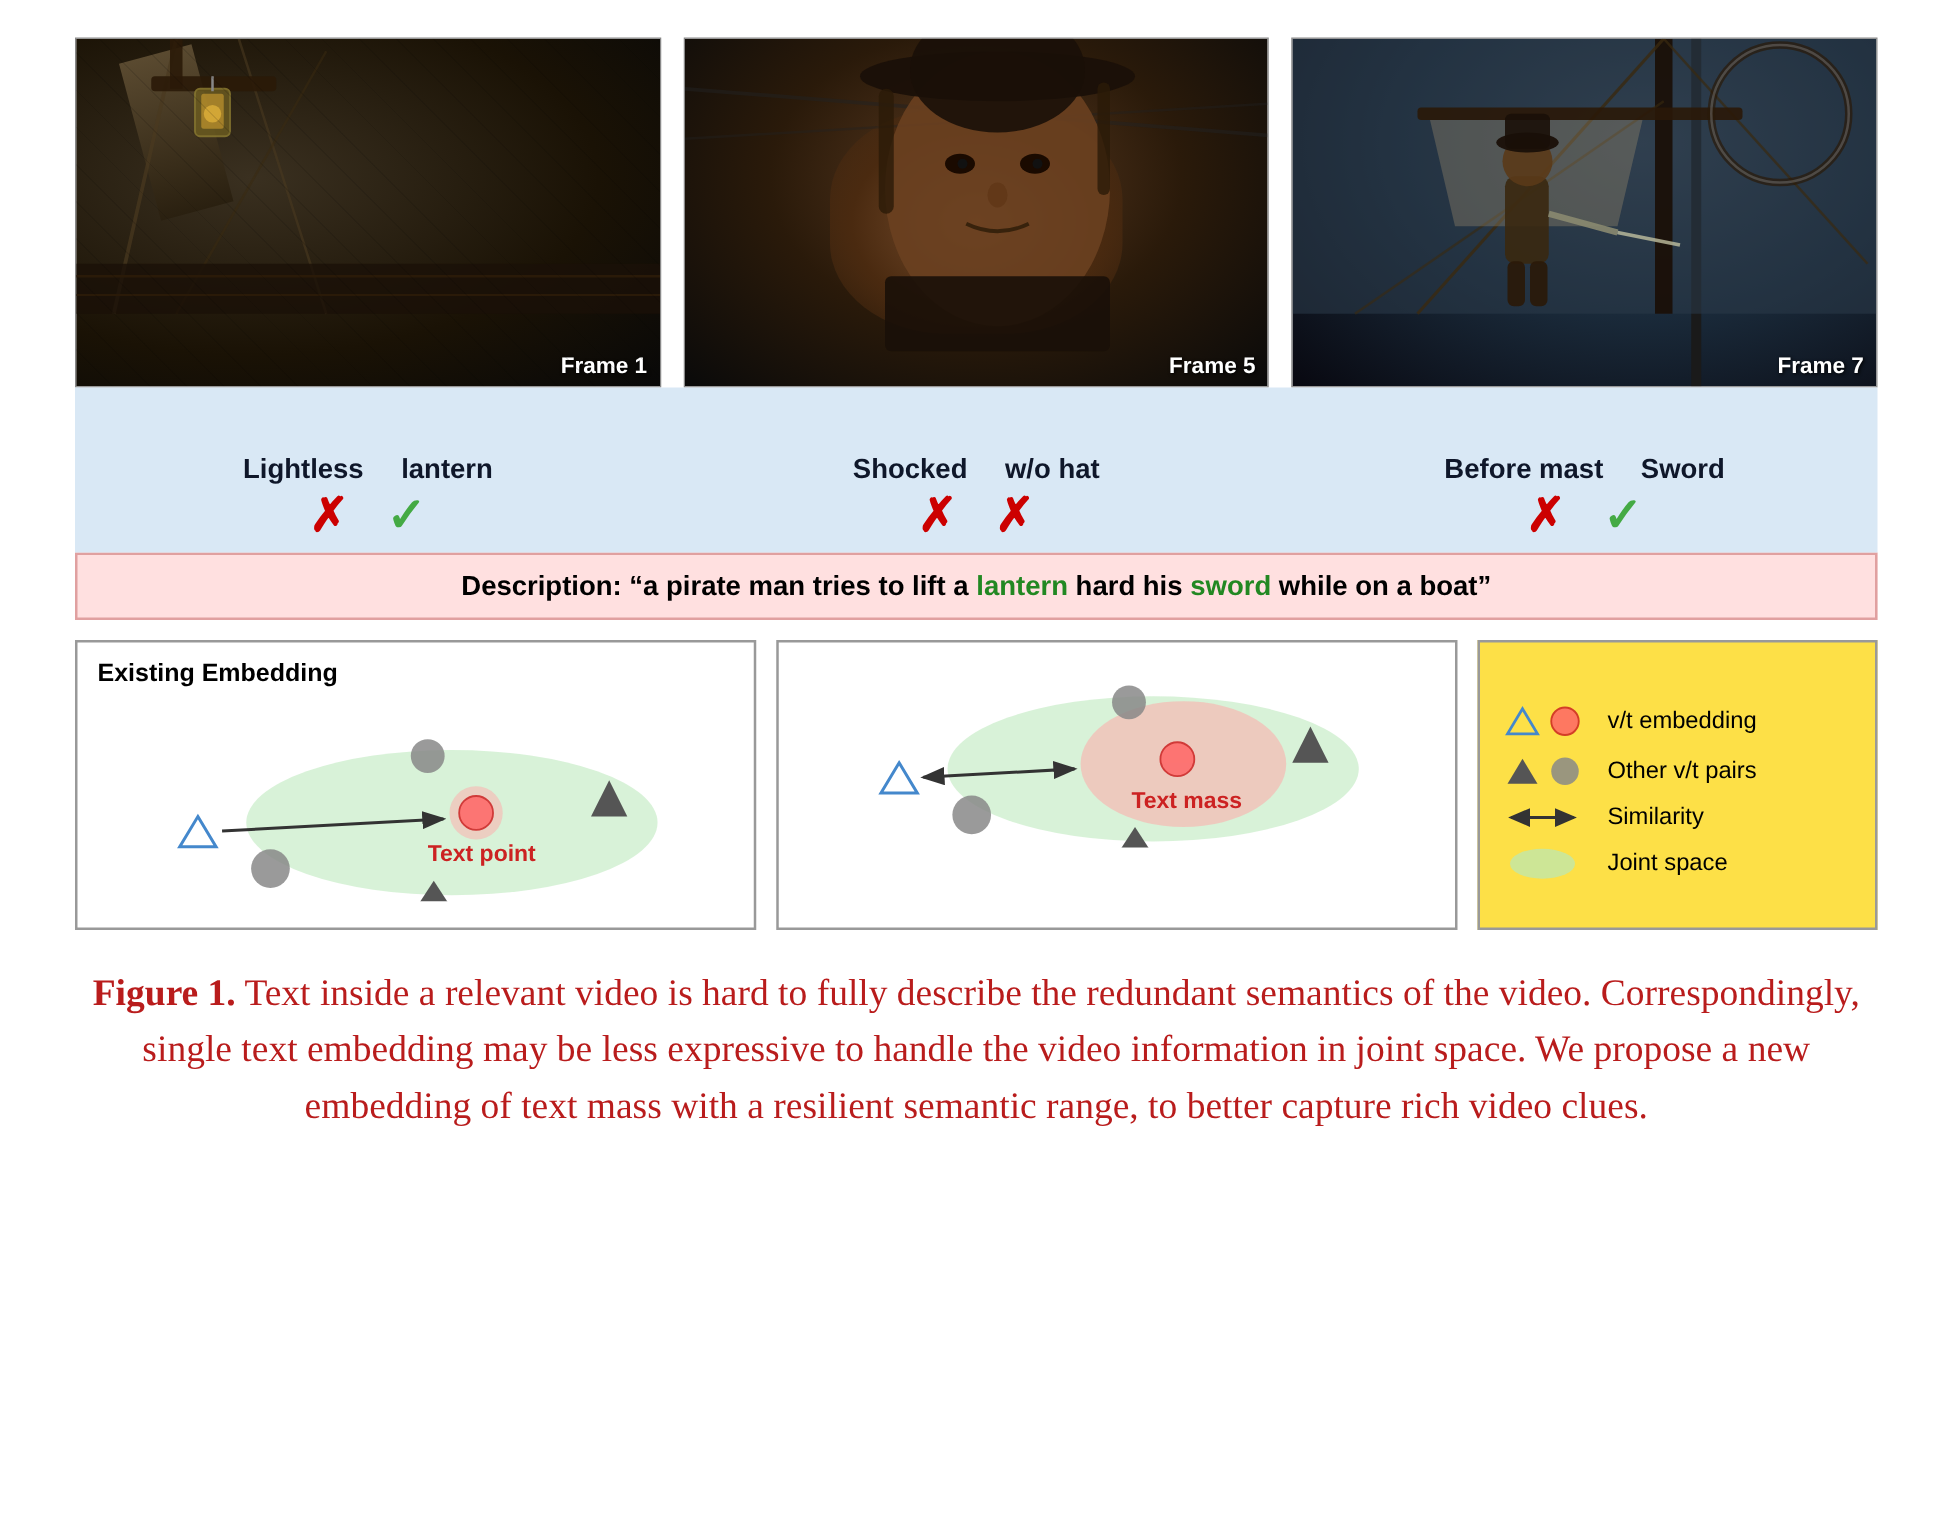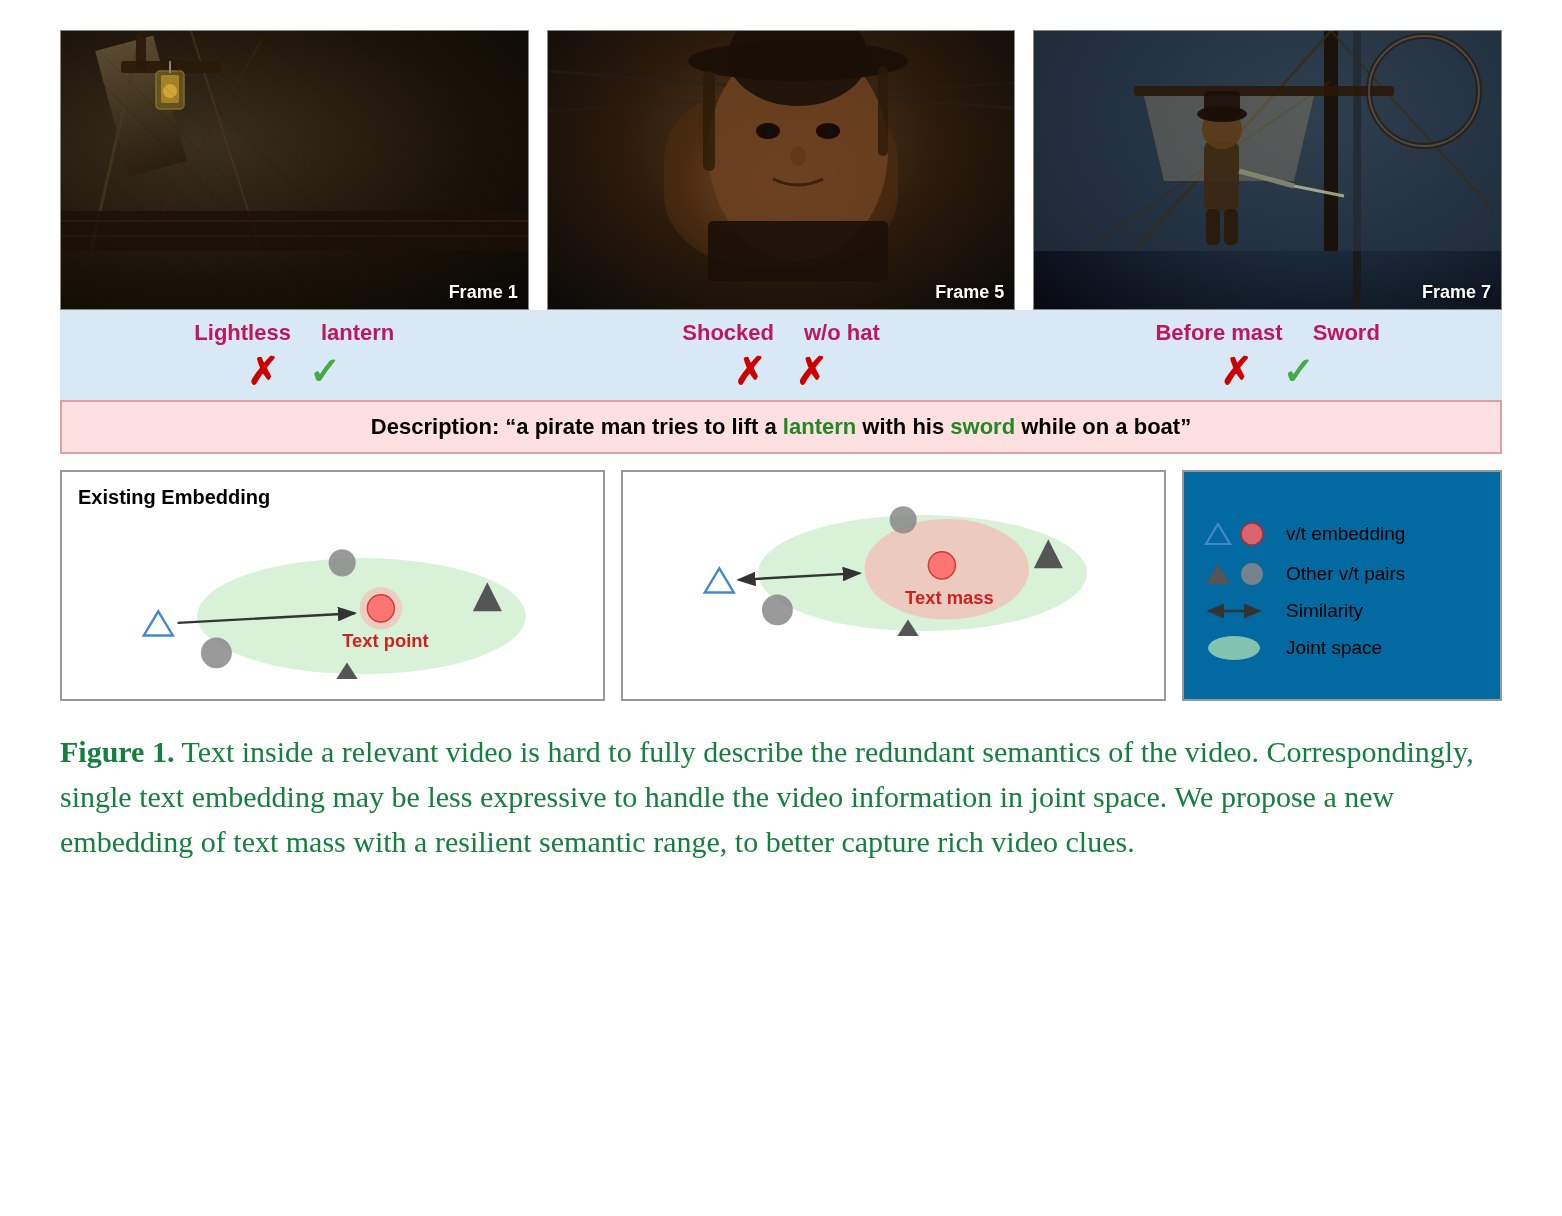--- a/index.html
+++ b/index.html
@@ -109,21 +109,22 @@
     .label-pair {
       display: flex;
       gap: 30px;
       justify-content: center;
       margin-bottom: 6px;
     }
     .label-word {
       font-size: 22px;
       font-weight: bold;
       font-family: Arial, sans-serif;
-      color: #be185d;
+      color: #0f172a;
+      margin-top: 42px;
     }
     .mark-pair {
       display: flex;
       gap: 30px;
       justify-content: center;
       padding-bottom: 10px;
     }
     .mark {
       font-size: 38px;
       font-weight: bold;
@@ -172,21 +173,21 @@
     .embed-svg {
       width: 100%;
       height: 150px;
     }
 
     
     .legend-box {
       flex: 0 0 320px;
       border: 2px solid #999;
       padding: 27px 20px 16px 20px;
-      background: #0369a1;
+      background: #fde047;
       display: flex;
       flex-direction: column;
       justify-content: center;
       gap: 12px;
     }
     .legend-item {
       display: flex;
       align-items: center;
       gap: 12px;
       font-size: 19px;
@@ -197,22 +198,22 @@
       align-items: center;
       gap: 6px;
       min-width: 70px;
     }
 
     
     .caption {
       font-size: 30px;
       line-height: 1.5;
       font-family: 'Times New Roman', Times, serif;
-      color: #15803d;
-      text-align: left;
+      color: #b91c1c;
+      text-align: center;
     }
     .caption .fig-label {
       font-weight: bold;
     }
 
     
     .labels-row {
       position: relative;
     }
   </style>
@@ -347,21 +348,21 @@
       <span class="label-word">Sword</span>
     </div>
     <div class="mark-pair">
       <span class="mark mark-x">✗</span>
       <span class="mark mark-check">✓</span>
     </div>
   </div>
 </div>
 
 <div class="desc-band">
-  <span>Description: “a pirate man tries to lift a </span><span class="green-word">lantern</span><span> with his </span><span class="green-word">sword</span><span> while on a boat”</span>
+  <span>Description: “a pirate man tries to lift a </span><span class="green-word">lantern</span><span> hard his </span><span class="green-word">sword</span><span> while on a boat”</span>
 </div>
 
 <div class="embed-row">
 
   <div class="embed-box">
     <div class="embed-title">Existing Embedding</div>
     <svg class="embed-svg" viewBox="0 0 440 155" xmlns="http://www.w3.org/2000/svg">
 
       <ellipse cx="250" cy="90" rx="170" ry="60" fill="#b8e8b8" opacity="0.55"></ellipse>
 

